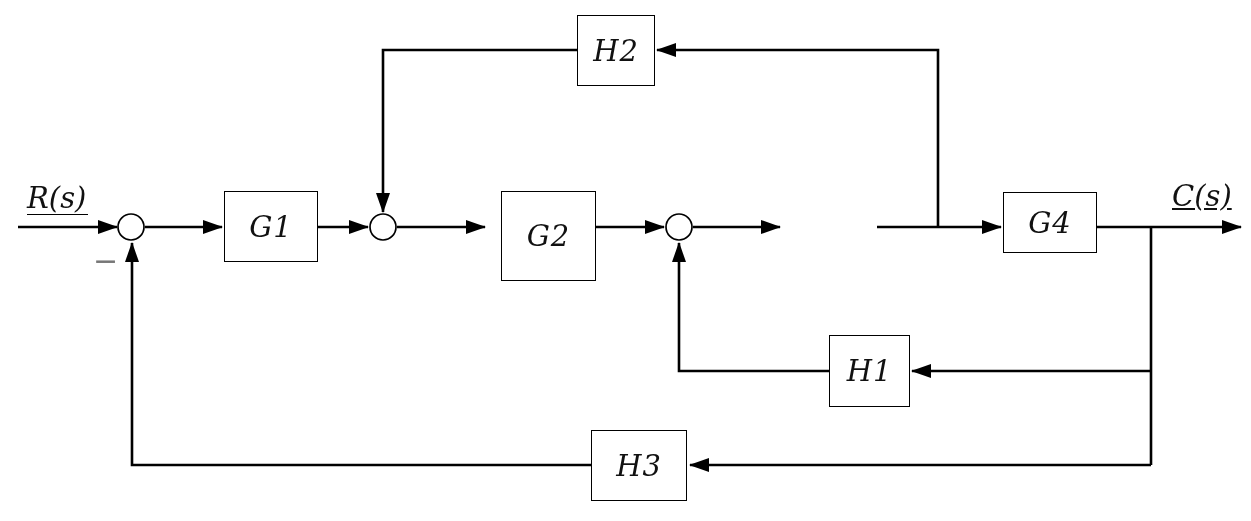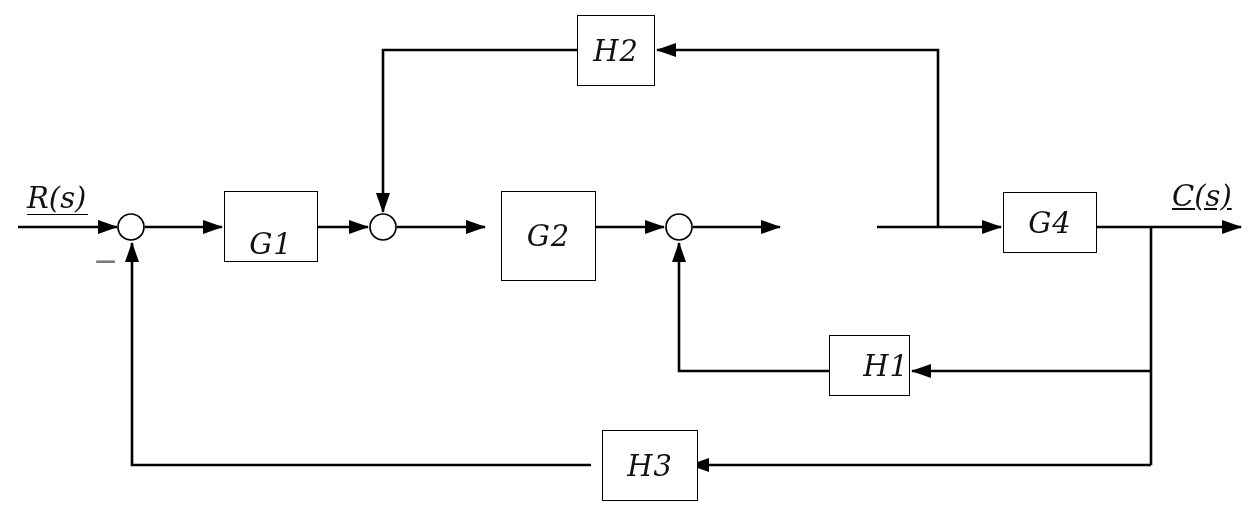--- a/index.html
+++ b/index.html
@@ -84,37 +84,37 @@
       <path d="M 591 465 H 132 V 243" marker-end="url(#arrow)"></path>
     </g>
 
     <g stroke="#000000" stroke-width="1.7" fill="#ffffff">
       <circle cx="131" cy="227" r="13"></circle>
       <circle cx="383" cy="227" r="13"></circle>
       <circle cx="679" cy="227" r="13"></circle>
     </g>
   </svg>
 
-  <div class="block" style="left:224px; top:191px; width:94px; height:71px;align-items:flex-end;">
+  <div class="block" style="left:224px; top:191px; width:94px; height:71px;">
     <span class="block-label">G1</span>
   </div>
   <div class="block" style="left:501px; top:191px; width:95px; height:90px;">
     <span class="block-label">G2</span>
   </div>
   <div class="block" style="left:1003px; top:192px; width:94px; height:61px;">
     <span class="block-label">G4</span>
   </div>
 
   <div class="block" style="left:577px; top:15px; width:78px; height:71px;">
     <span class="block-label">H2</span>
   </div>
-  <div class="block" style="left:829px; top:335px; width:81px; height:61px;justify-content:flex-end;">
+  <div class="block" style="left:829px; top:335px; width:81px; height:72px;">
     <span class="block-label">H1</span>
   </div>
-  <div class="block" style="left:591px; top:430px; width:96px; height:71px;margin-left:11px;">
+  <div class="block" style="left:591px; top:430px; width:96px; height:71px;">
     <span class="block-label">H3</span>
   </div>
 
   <span class="signal-label underlined" style="left:8px; top:184px;margin-left:19px;">R(s)</span>
   <span class="signal-label" style="left:1172px; top:182px;text-decoration:underline;">C(s)</span>
 
   <span class="sign-label" style="left:93px; top:246px;">−</span>
 
 </div>
 

